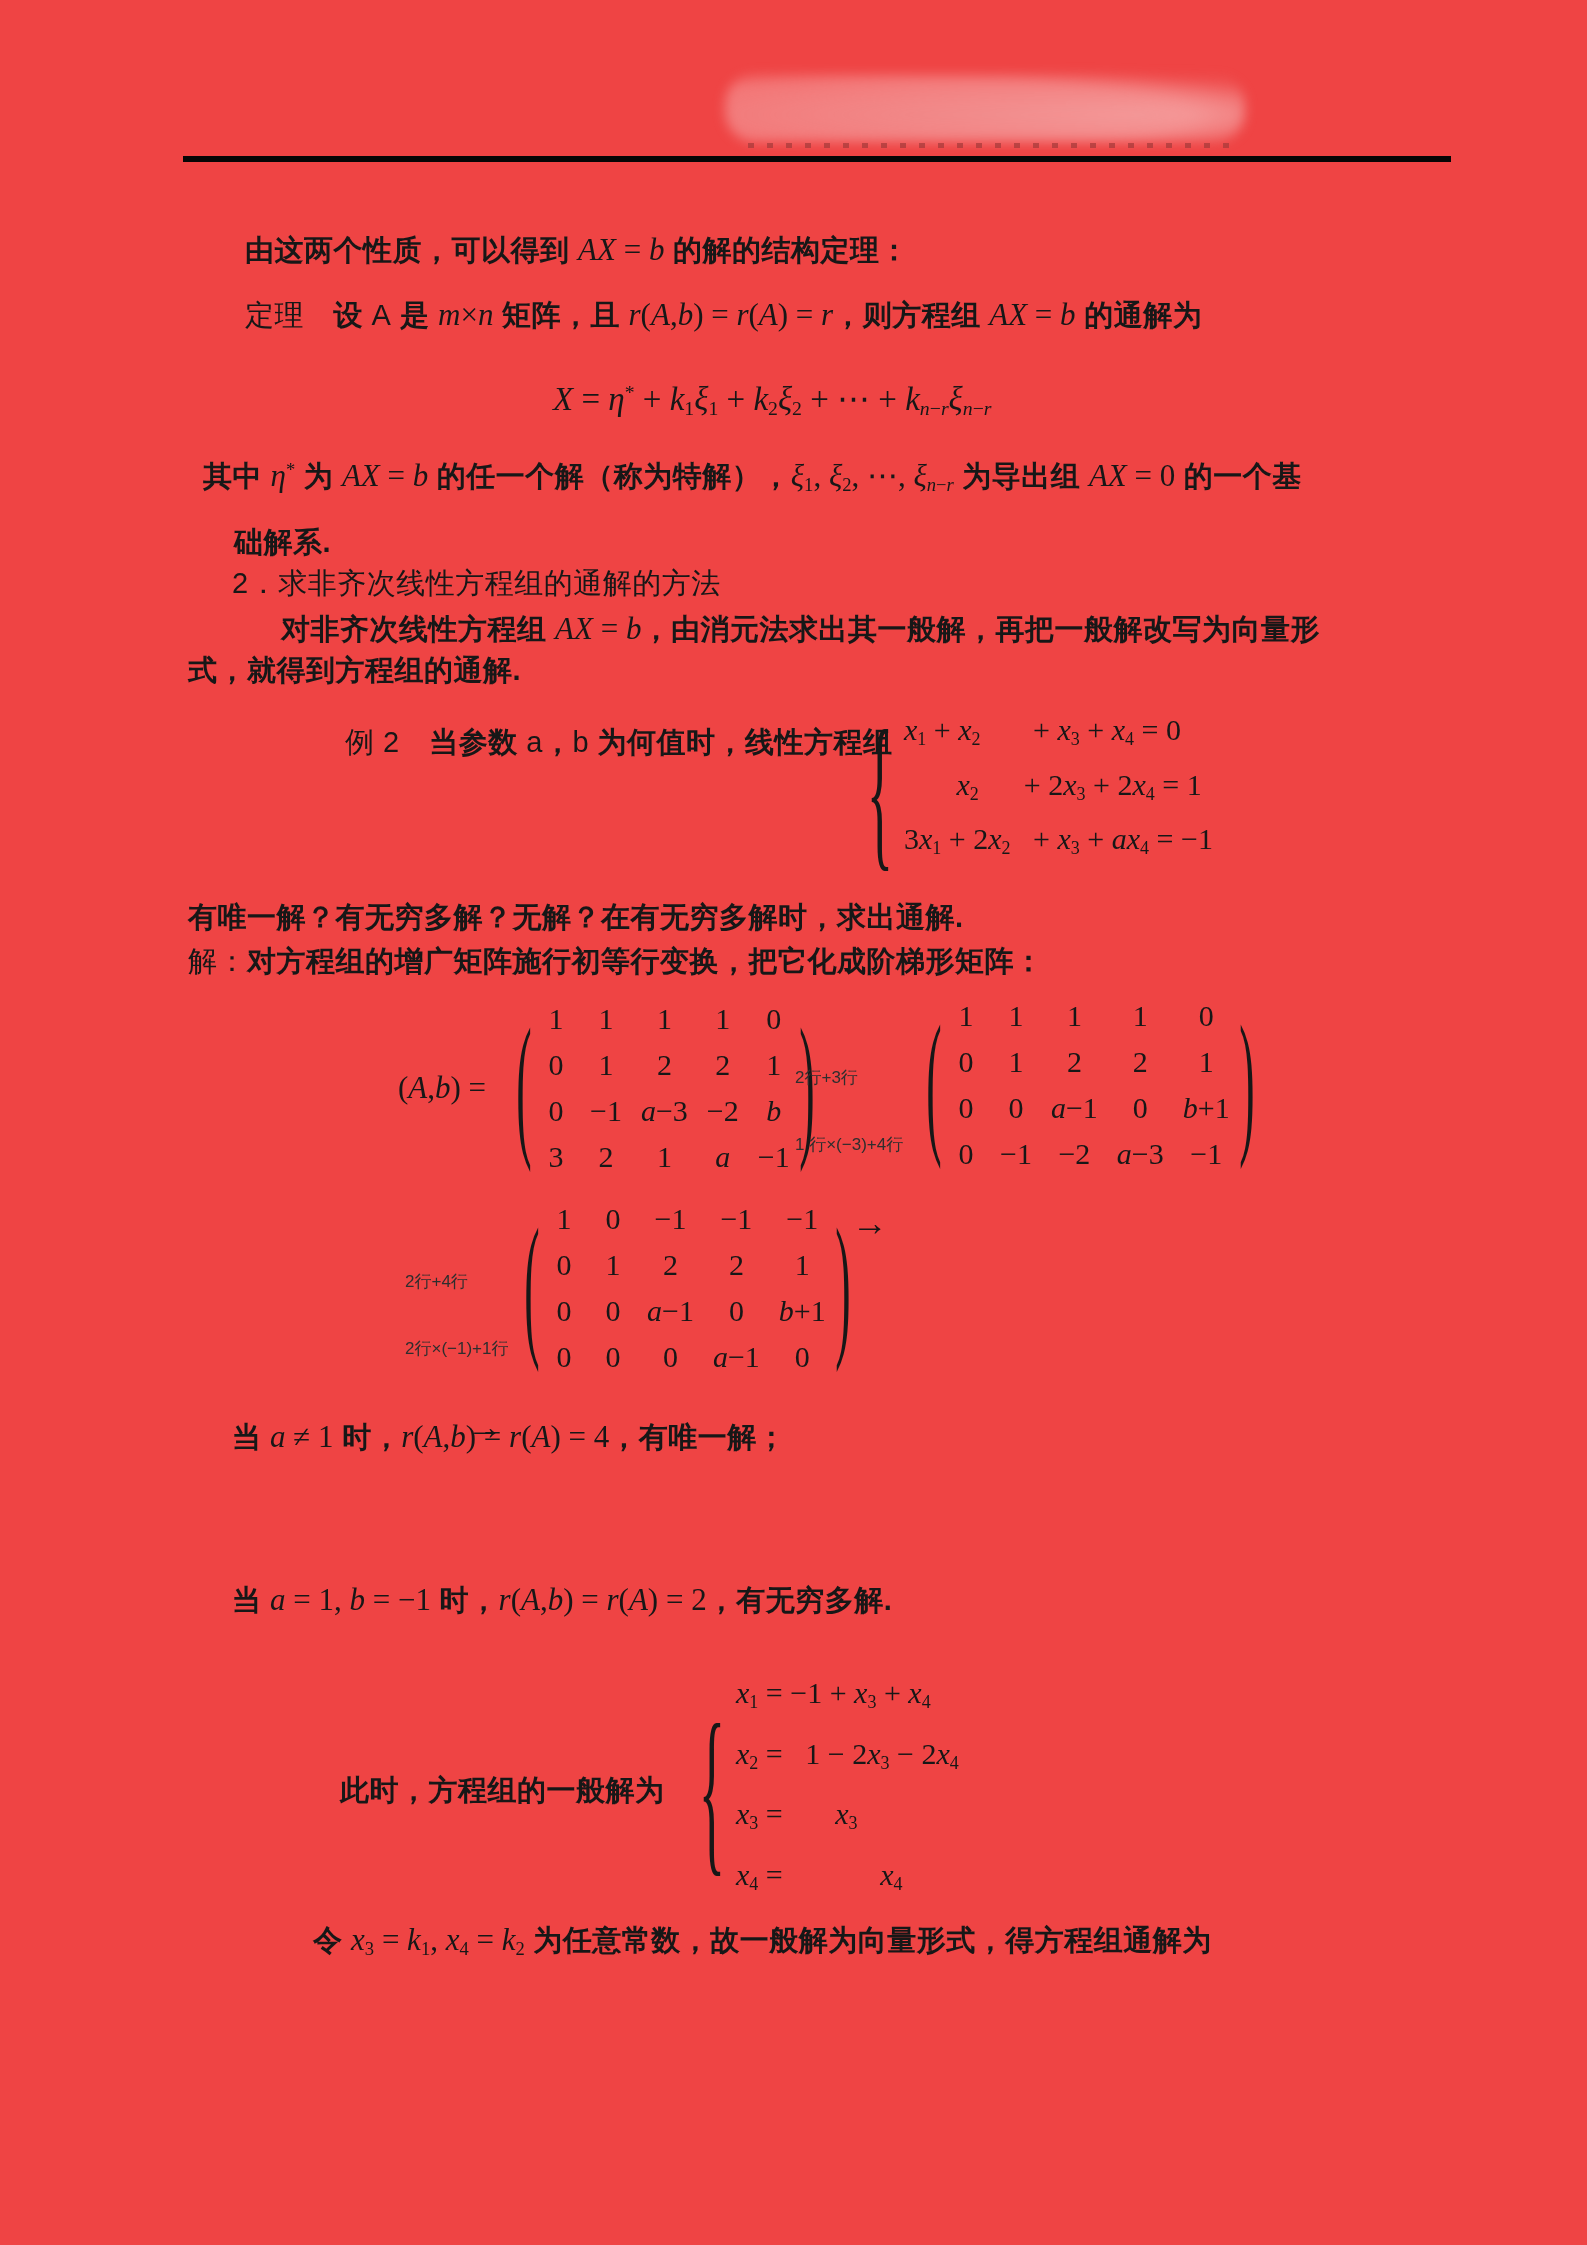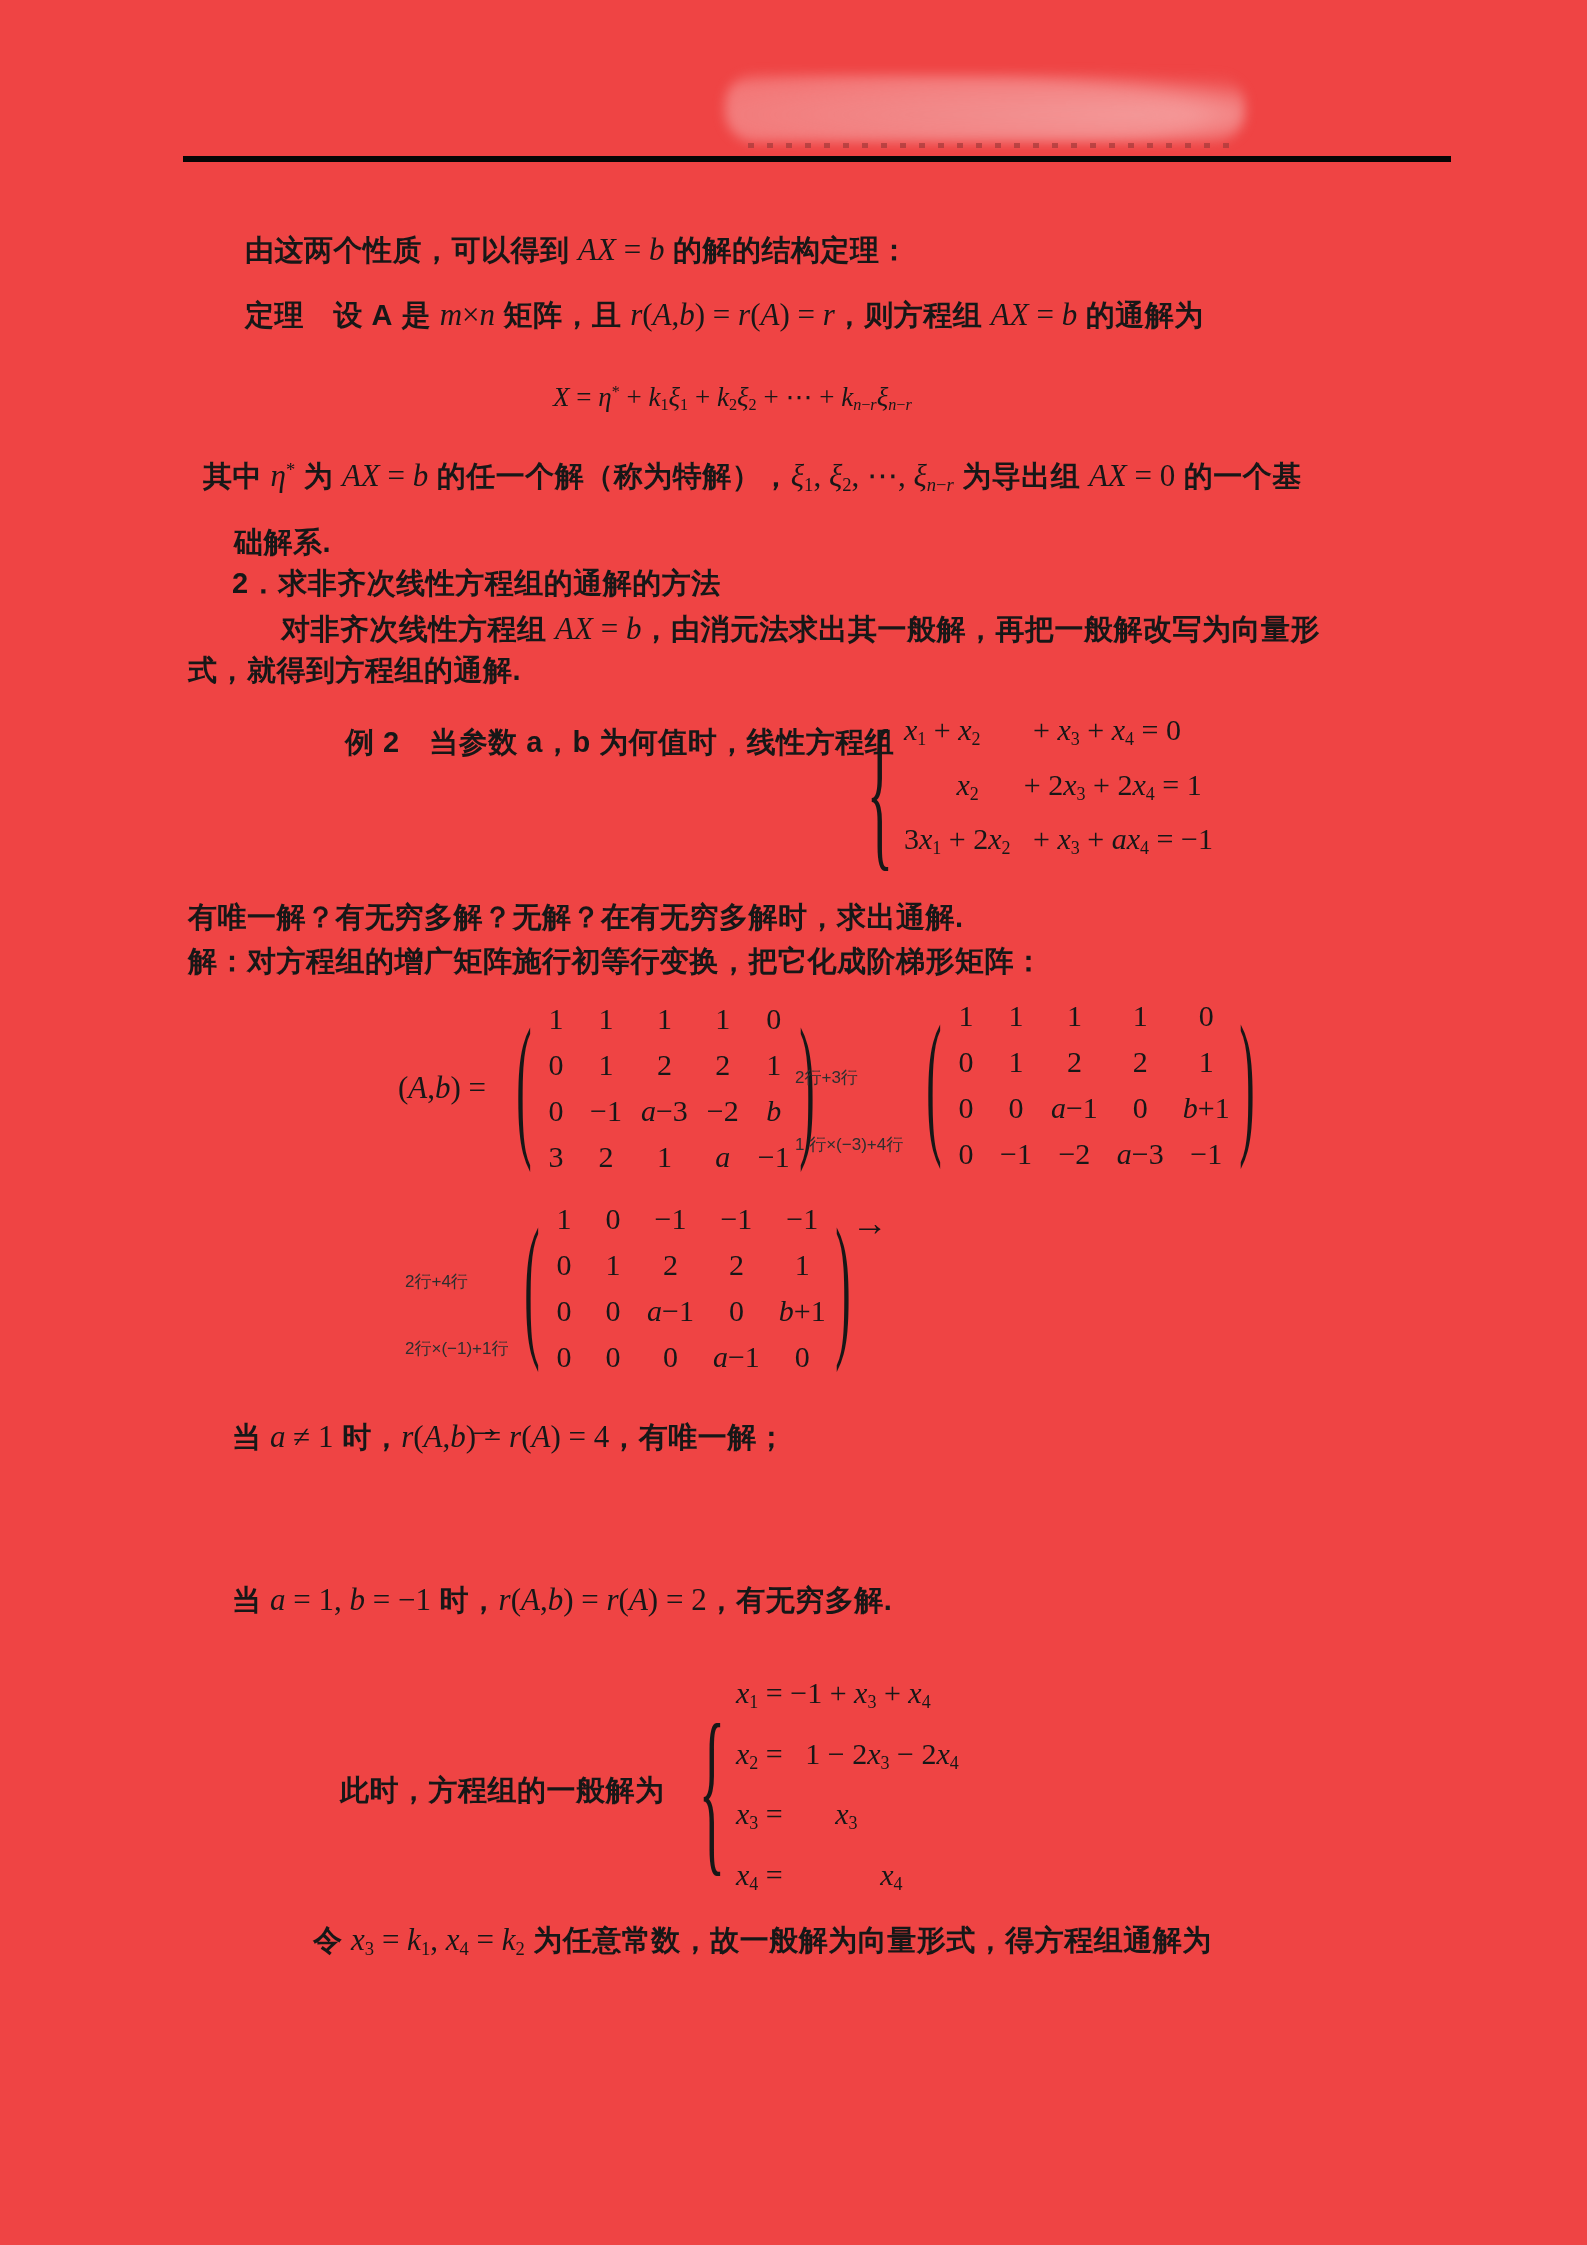--- a/index.html
+++ b/index.html
@@ -1,25 +1,25 @@
 <!DOCTYPE html>
 <html><head>
 <meta charset="utf-8">
 <style>
   html,body{margin:0;padding:0;background:#e8e8e8;}
   .page{position:relative;width:1587px;height:2245px;background:#ef4444;color:#171717;
         font-family:"Liberation Serif",serif;overflow:hidden;margin:0 auto;}
   .line{position:absolute;white-space:pre;font-size:29px;line-height:1.3;}
   .cn{font-family:"Liberation Sans",sans-serif;font-weight:600;letter-spacing:0.5px;}
-  .cn.bold{font-weight:700;}
+  .cn.bold{font-weight:400;}
   .math{font-family:"Liberation Serif",serif;font-size:31px;}
   .math i{font-style:italic;}
   sub{font-size:60%;vertical-align:-0.25em;}
   sup{font-size:60%;vertical-align:0.55em;}
-  .formula .math{font-size:27px;text-align:center;}
+  .formula .math{font-size:33px;text-align:center;}
   
   .rule{position:absolute;left:183px;top:156px;width:1268px;height:6px;background:#060606;}
   .wm-blob{position:absolute;left:725px;top:74px;width:520px;height:68px;border-radius:30px;
            background:radial-gradient(ellipse at 35% 60%, rgba(242,160,160,.62), rgba(250,205,205,.38) 60%, rgba(255,255,255,0) 85%),
                       radial-gradient(ellipse at 78% 60%, rgba(242,170,170,.55), rgba(255,255,255,0) 75%);
            filter:blur(6px);}
   .wm-dash{position:absolute;left:748px;top:143px;width:492px;height:5px;opacity:.7;filter:blur(.6px);
            background:repeating-linear-gradient(90deg,#a63a3a 0 6px,transparent 6px 19px);}
   
   .system{position:absolute;display:flex;align-items:center;}

